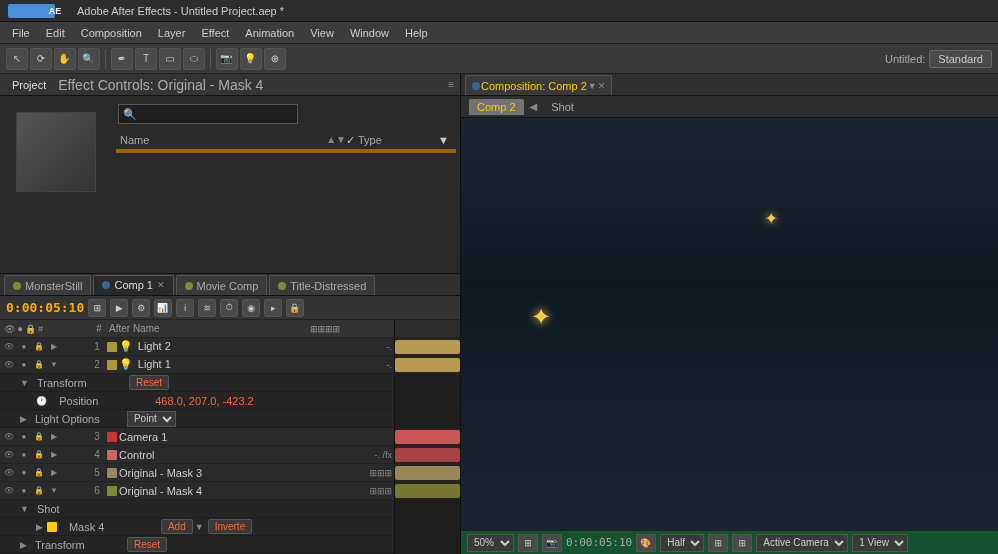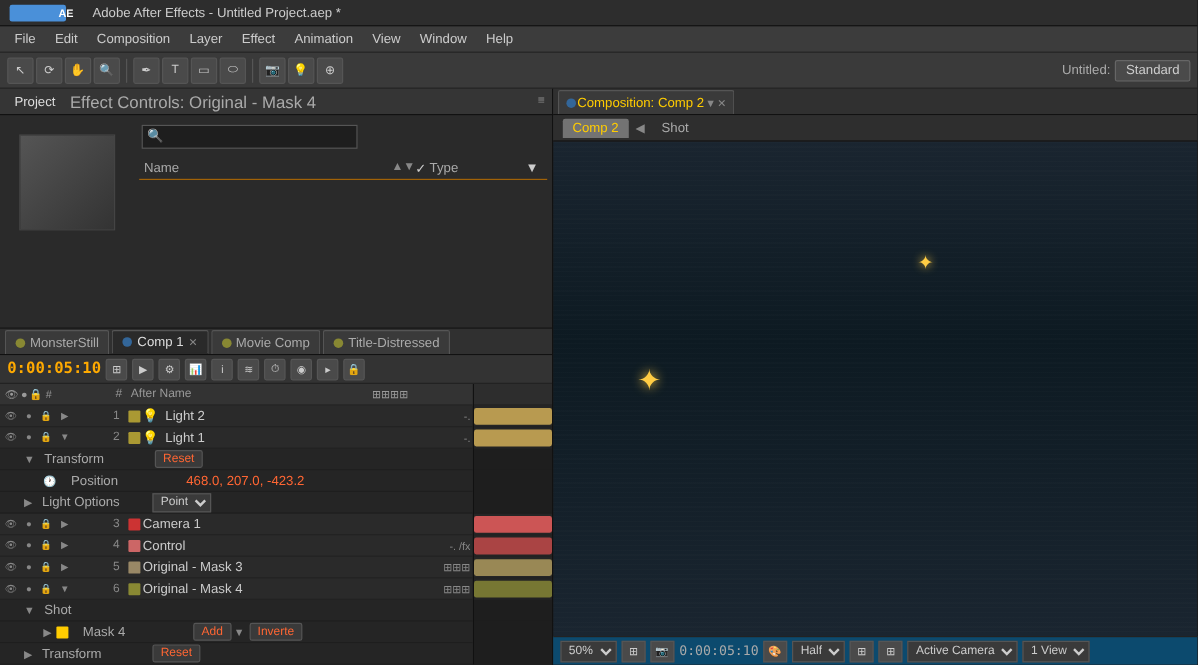--- a/index.html
+++ b/index.html
@@ -35,21 +35,21 @@
     .panel-menu-btn { margin-left: auto; color: #888; font-size: 10px; cursor: pointer; }
     
     #project-content { display: flex; flex: 1; }
     #project-preview { width: 80px; height: 80px; background: #1a1a1a; margin: 8px; border: 1px solid #444; }
     #project-preview .preview-img { width: 100%; height: 100%; background: linear-gradient(135deg, #555 0%, #333 100%); }
     
     #project-list-area { flex: 1; display: flex; flex-direction: column; padding: 4px; }
     #project-search { margin: 4px 2px; }
     #project-search input { width: 180px; height: 20px; background: #1e1e1e; border: 1px solid #555; color: #ccc; padding: 0 4px; font-size: 11px; }
     
-    .project-columns { display: flex; padding: 2px 4px; border-bottom: 1px solid #a16207; margin-top: 4px; }
+    .project-columns { display: flex; padding: 2px 4px; border-bottom: 4px solid #a16207; margin-top: 4px; }
     .col-name { flex: 1; font-size: 11px; color: #aaa; }
     .col-type { width: 80px; font-size: 11px; color: #aaa; }
     
     
     #timeline-panel { flex: 1; background: #2a2a2a; display: flex; flex-direction: column; }
     
     
     #comp-tabs { height: 22px; background: #303030; display: flex; align-items: flex-end; padding: 0 4px; gap: 2px; border-bottom: 1px solid #111; overflow: hidden; }
     .comp-tab { height: 20px; padding: 0 8px; background: #3a3a3a; border: 1px solid #555; border-bottom: none; font-size: 11px; color: #aaa; display: flex; align-items: center; gap: 4px; cursor: pointer; border-radius: 2px 2px 0 0; }
     .comp-tab.active { background: #2a2a2a; color: #ddd; border-bottom: 1px solid #2a2a2a; }
@@ -102,21 +102,21 @@
     .active-camera-label { position: absolute; top: 4px; left: 6px; font-size: 11px; color: #888; }
     
     .comp-image { width: 100%; height: 100%; background: #1a1a1a; display: flex; align-items: center; justify-content: center; position: relative; overflow: hidden; }
     .angry-monsters-bg { width: 100%; height: 100%; background: linear-gradient(180deg, #1a2530 0%, #0d1a22 40%, #1a2530 100%); position: relative; display: flex; align-items: center; justify-content: center; }
     .angry-text { position: absolute; right: 80px; top: 50%; transform: translateY(-60%); }
     .angry-title { font-size: 58px; font-weight: 900; color: #e8e0c8; font-family: Impact, Arial, sans-serif; letter-spacing: 2px; text-shadow: 2px 2px 0 #333; line-height: 1; }
     .num-2 { color: #ffcc00; font-size: 70px; display: inline-block; }
     .star-icon { position: absolute; left: 80px; top: 50%; color: #ffcc44; font-size: 20px; }
     .star-icon2 { position: absolute; right: 200px; top: 20%; color: #ffcc44; font-size: 14px; }
     
-    #comp-controls { height: 24px; background: #0c4a6e; display: flex; align-items: center; padding: 0 6px; gap: 4px; border-top: 1px solid #222; }
+    #comp-controls { height: 24px; background: #14532d; display: flex; align-items: center; padding: 0 6px; gap: 4px; border-top: 1px solid #222; }
     .ctrl-select { background: #3a3a3a; border: 1px solid #555; color: #ccc; font-size: 10px; height: 18px; padding: 0 2px; }
     .ctrl-btn { width: 20px; height: 18px; background: #4a4a4a; border: 1px solid #555; display: flex; align-items: center; justify-content: center; font-size: 9px; color: #ccc; cursor: pointer; }
     .ctrl-time { font-size: 11px; color: #aaa; font-family: monospace; }
     
     
     #timeline-ruler { display: flex; flex: 1; flex-direction: column; overflow: hidden; }
     #ruler-area { height: 18px; background: #2d2d2d; border-bottom: 1px solid #222; position: relative; display: flex; align-items: center; }
     
     #tracks-area { flex: 1; position: relative; overflow: hidden; }
     .track-row { height: 18px; position: relative; border-bottom: 1px solid #222; }

